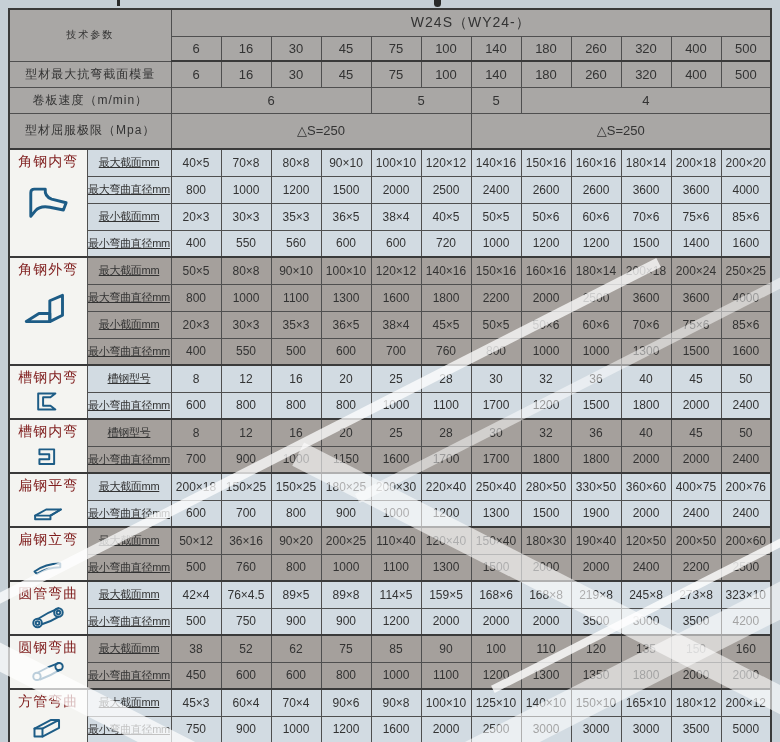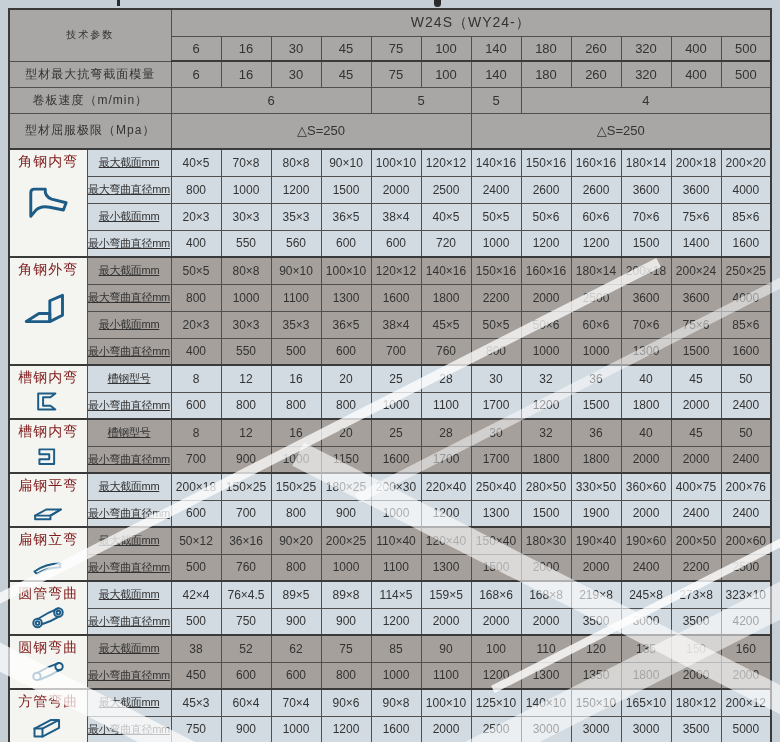--- a/index.html
+++ b/index.html
@@ -367,21 +367,21 @@
           <td class="sublabel">最大截面mm</td>
           <td class="val">50×12</td>
           <td class="val">36×16</td>
           <td class="val">90×20</td>
           <td class="val">200×25</td>
           <td class="val">110×40</td>
           <td class="val">120×40</td>
           <td class="val">150×40</td>
           <td class="val">180×30</td>
           <td class="val">190×40</td>
-          <td class="val">190×60</td>
+          <td class="val">120×50</td>
           <td class="val">200×50</td>
           <td class="val">200×60</td>
         </tr>
         <tr class="dark">
           <td class="sublabel">最小弯曲直径mm</td>
           <td class="val">500</td>
           <td class="val">760</td>
           <td class="val">800</td>
           <td class="val">1000</td>
           <td class="val">1100</td>

